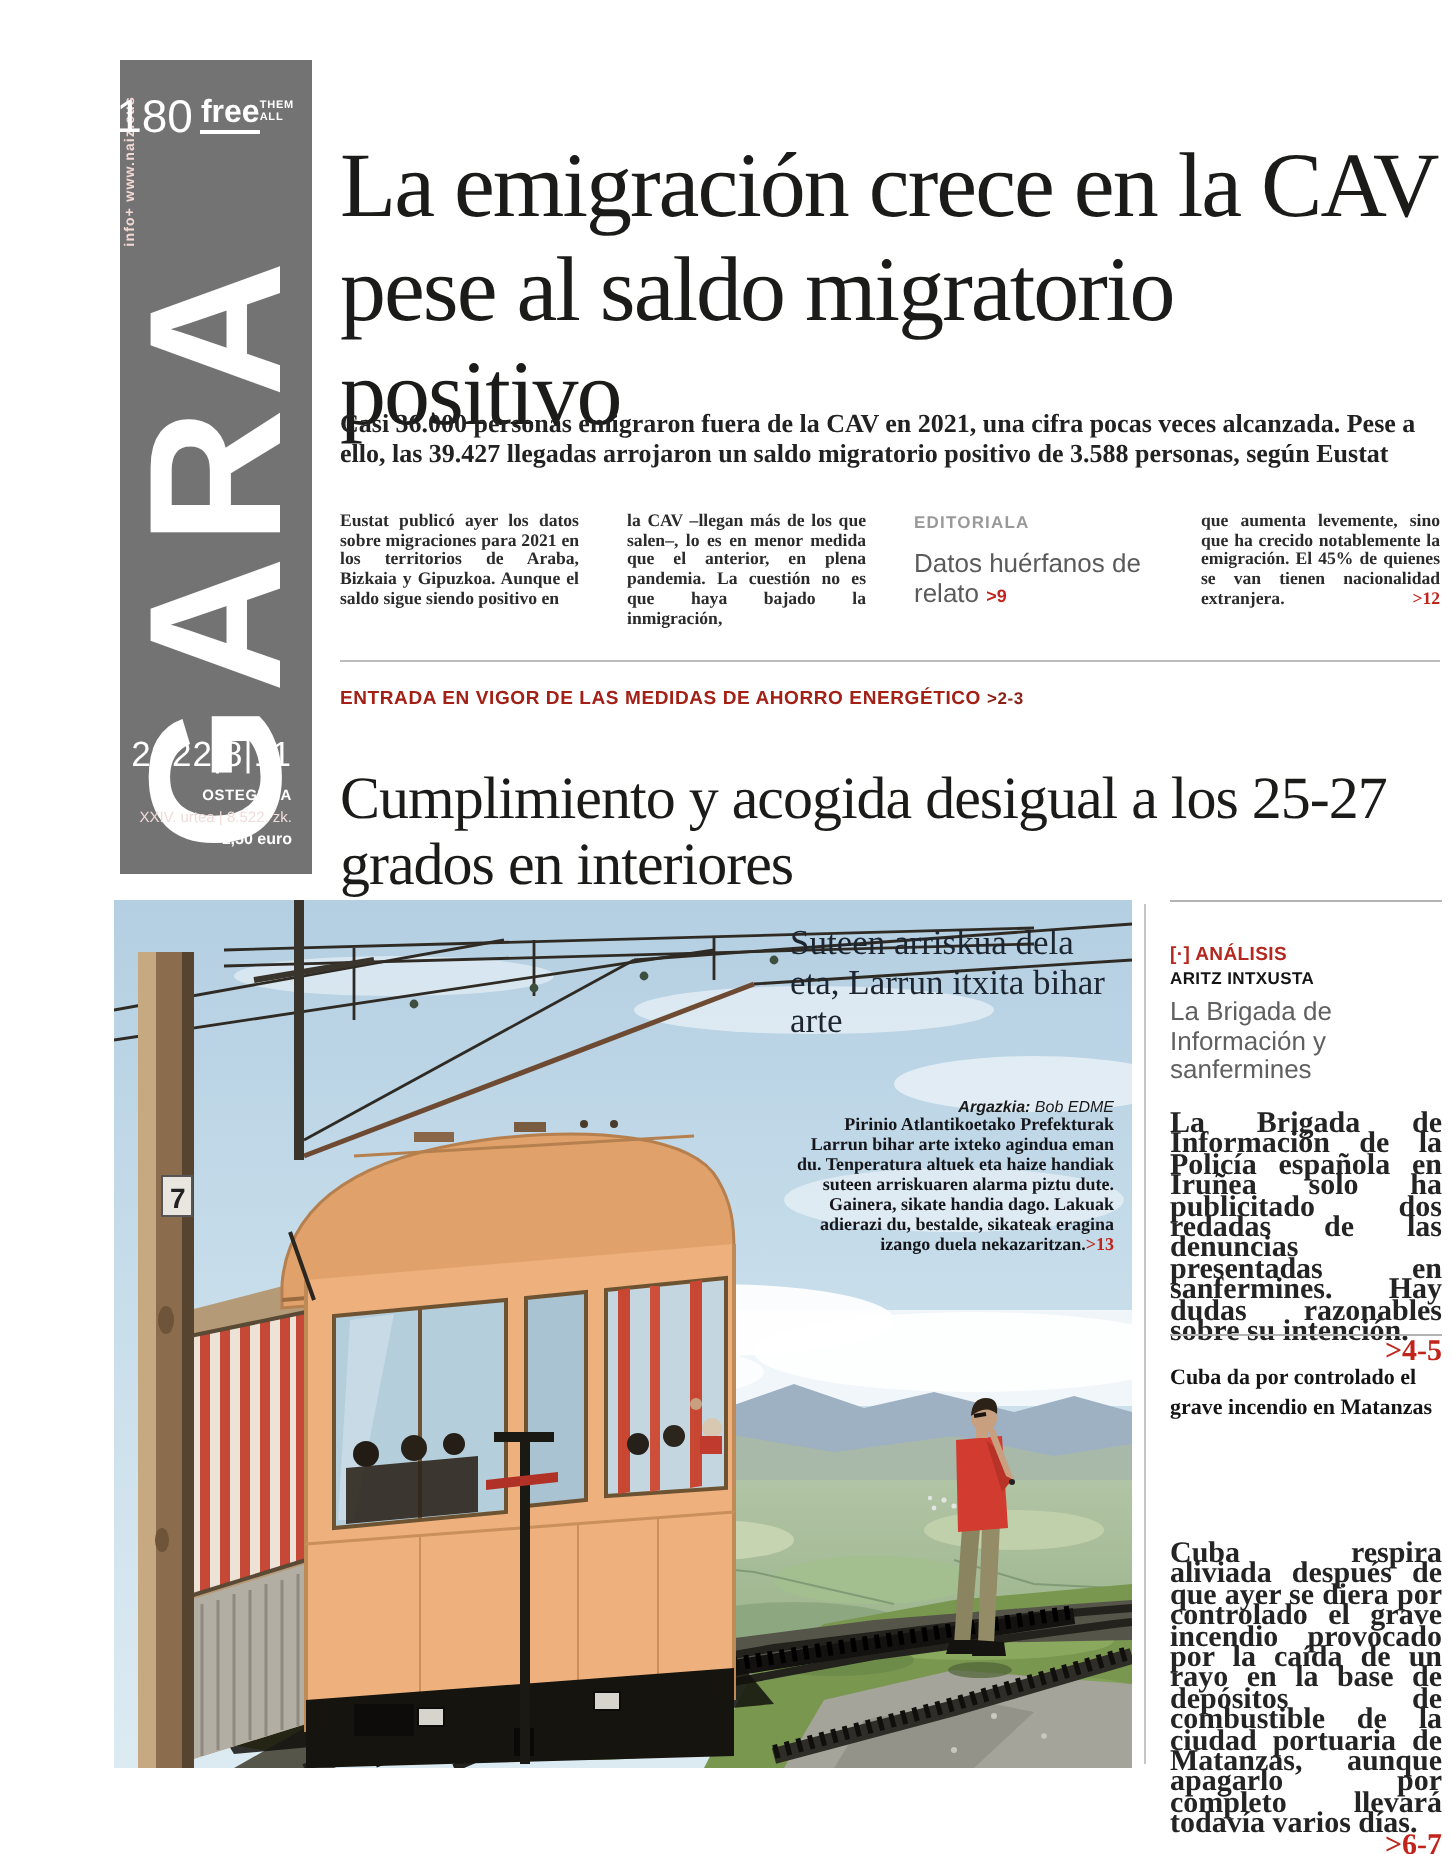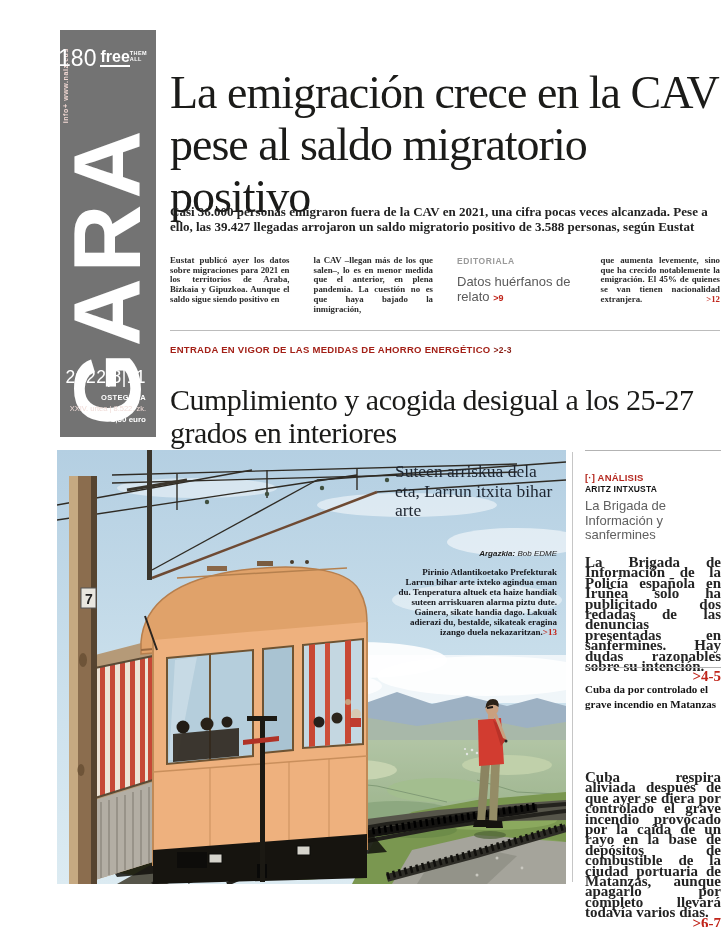--- a/index.html
+++ b/index.html
@@ -46,21 +46,21 @@
   .h2{position:absolute;left:170px;top:358px;width:556px;font-size:30px;line-height:33px;
       color:#1b1b19;font-weight:400;letter-spacing:-.5px;}
 
   
   .photo{position:absolute;left:57px;top:450px;width:509px;height:434px;overflow:hidden;}
   .photo svg{position:absolute;left:0;top:0;}
   .ph-head{position:absolute;left:338px;top:12px;width:164px;font-size:17.5px;line-height:19.5px;
       color:#1d2530;font-weight:500;}
   .ph-credit{position:absolute;left:338px;top:99px;width:162px;text-align:right;font-size:8px;color:#1a1a1a;font-style:italic;}
   .ph-credit b{font-weight:bold;}
-  .ph-body{position:absolute;left:338px;top:117px;width:162px;text-align:right;
+  .ph-body{position:absolute;left:338px;top:107px;width:162px;text-align:right;
       font-family:"Liberation Serif","DejaVu Serif",serif;font-size:9px;line-height:10px;
       font-weight:600;color:#15151a;}
   .vdiv{position:absolute;left:572px;top:452px;width:1px;height:430px;background:#c6c6c6;}
 
   
   .rcol{position:absolute;left:585px;top:450px;width:136px;height:436px;}
   .rcol-rule{position:absolute;left:0;top:0;width:136px;height:1px;background:#b3b3b3;}
   .an-label{position:absolute;left:0;top:22px;font-size:9.5px;font-weight:bold;color:#b5281f;letter-spacing:.2px;}
   .an-author{position:absolute;left:0;top:34px;font-size:8.5px;font-weight:bold;color:#141414;letter-spacing:.2px;}
   .an-title{position:absolute;left:0;top:49px;width:130px;font-size:13px;line-height:14.5px;color:#606060;}

